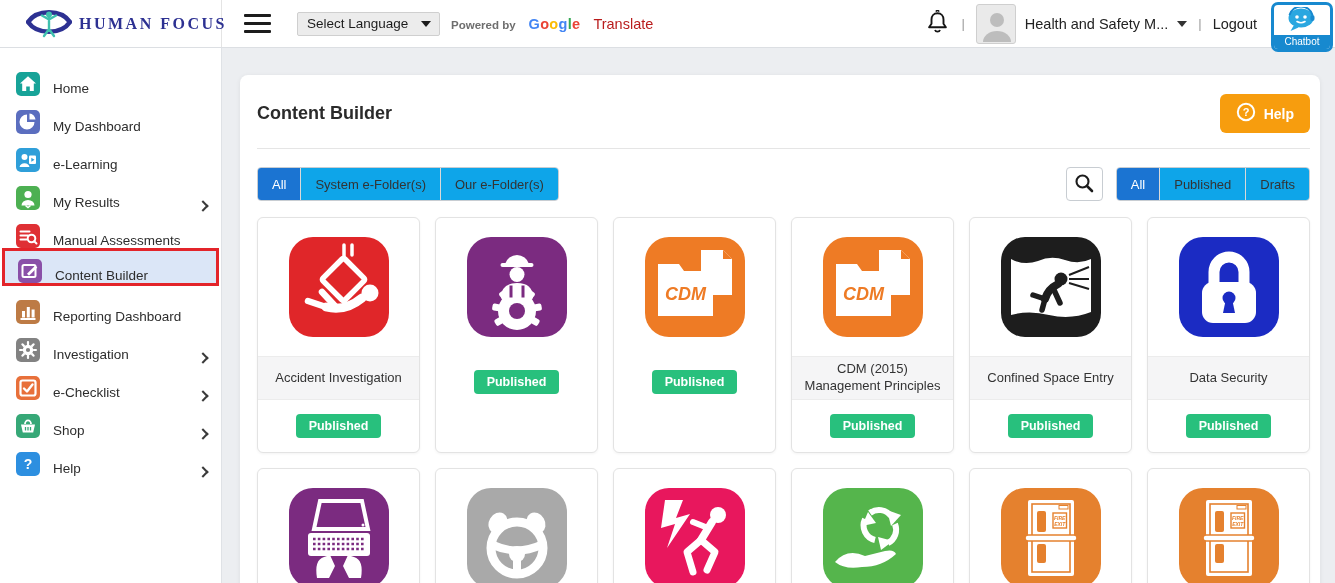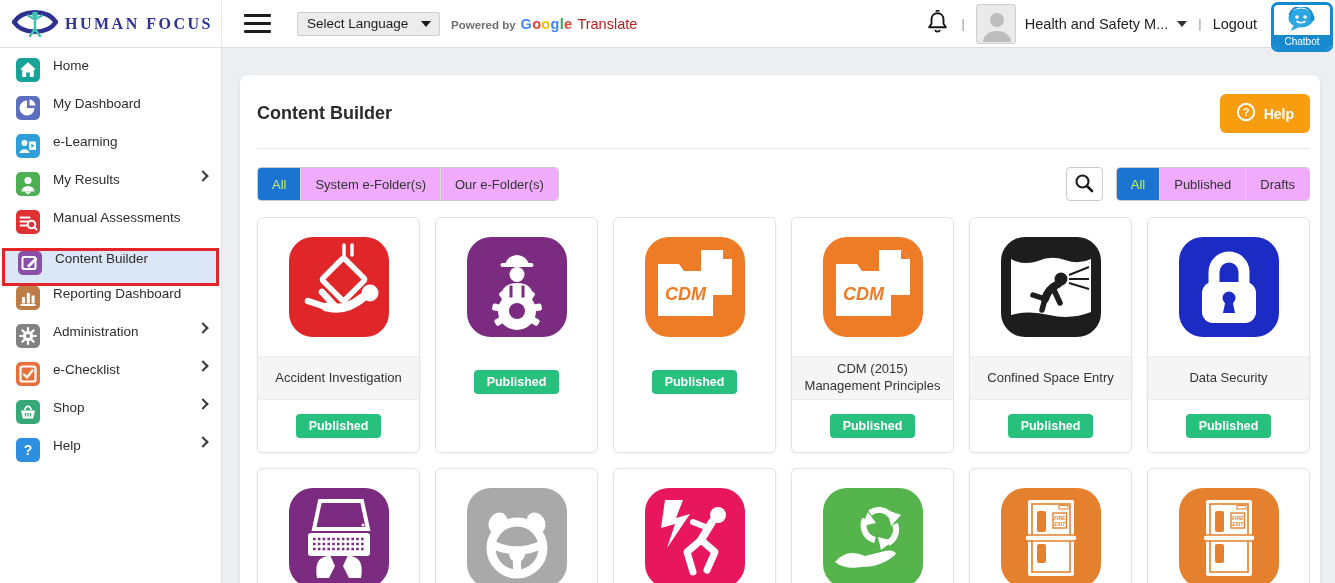--- a/index.html
+++ b/index.html
@@ -3,34 +3,34 @@
 <meta charset="utf-8">
 <style>
   * { margin:0; padding:0; box-sizing:border-box; }
   html,body { width:1335px; height:583px; overflow:hidden; background:#eceef1;
     font-family:"Liberation Sans", sans-serif; }
 
   
   .topbar { height:48px; background:#fff; border-bottom:1px solid #dcdfe3;
     display:flex; align-items:center; position:relative; z-index:10; }
   .logo-box { width:222px; height:100%; display:flex; align-items:center;
-    padding-left:12px; gap:7px; border-right:1px solid #e4e4e4; flex:none; }
+    padding-left:26px; gap:7px; border-right:1px solid #e4e4e4; flex:none; }
   .brand { font-family:"Liberation Serif", serif; font-weight:bold; font-size:16px;
     letter-spacing:2.5px; color:#2d3192; white-space:nowrap; }
   .hamburger { margin-left:22px; width:27px; height:19px; display:flex;
     flex-direction:column; justify-content:space-between; cursor:pointer; flex:none; }
   .hamburger span { display:block; height:3.2px; background:#1c1c1c; border-radius:1px; }
   .lang-wrap { position:relative; margin-left:26px;border-radius:6px; }
   .lang-wrap select { appearance:none; -webkit-appearance:none; width:143px; height:24px;
     background:#ececec; border:1px solid #cfcfcf; border-radius:2px; font-size:13.5px;
     color:#1c1c1c; padding:0 26px 0 9px; font-family:"Liberation Sans",sans-serif; }
   .lang-wrap::after { content:""; position:absolute; right:9px; top:9px; width:0; height:0;
     border-left:5px solid transparent; border-right:5px solid transparent;
     border-top:6px solid #1c1c1c; pointer-events:none; }
-  .powered { margin-left:11px; display:flex; align-items:baseline; gap:5px; white-space:nowrap; }
+  .powered { margin-left:11px; display:flex; align-items:baseline; gap:13px; white-space:nowrap; }
   .powered-by { font-size:11.5px; font-weight:bold; color:#6e6e6e; }
   .google-logo { font-size:14.5px; font-weight:bold; letter-spacing:.3px; }
   .gl1{color:#4285F4}.gl2{color:#EA4335}.gl3{color:#FBBC05}.gl4{color:#4285F4}.gl5{color:#34A853}.gl6{color:#EA4335}
   .translate-word { font-size:14.5px; color:#b91c1c; }
   .top-spacer { flex:1; }
   .sep { color:#9a9a9a; font-size:13px; margin:0 11px; }
   .bell { margin-right:2px; cursor:pointer; }
   .avatar { width:40px; height:40px; background:#eaeaea; border:1px solid #cfcfcf;
     border-radius:3px; overflow:hidden; flex:none; }
   .user-name { margin-left:9px; font-size:14.5px; color:#222; white-space:nowrap; cursor:pointer; }
@@ -44,21 +44,21 @@
   .chatbot-btn .cb-icon { flex:1; display:flex; align-items:center; justify-content:center; }
   .chatbot-btn .cb-label { width:100%; background:#1789cf; color:#fff; font-size:10px;
     text-align:center; padding:1px 0 2px; }
 
   
   .shell { display:flex; height:535px; }
 
   
   .sidebar { width:222px; background:#fff; border-right:1px solid #dfe2e6;
     padding-top:10px; flex:none; }
-  .side-item { height:38px; display:flex; align-items:flex-start; gap:13px;
+  .side-item { height:38px; display:flex; align-items:flex-end; gap:13px;
     padding:0 14px 0 16px; font-size:13.5px; color:#2d2d2d; cursor:pointer; }
   .side-item.selected { background:#dbe6f7; border:3px solid #e3242a; margin:0 2px;
     padding-left:13px; }
   .side-icon { width:24px; height:24px; border-radius:5px; display:flex;
     align-items:center; justify-content:center; flex:none; }
   .chev { margin-left:auto; width:8px; height:8px; border-top:2.2px solid #3a3a3a;
     border-right:2.2px solid #3a3a3a; transform:rotate(45deg); flex:none; }
   .s-home{background:#17a398}.s-dash{background:#5b6ebf}.s-elearn{background:#2f9fd9}
   .s-results{background:#4db052}.s-manual{background:#df3034}.s-content{background:#8a50a8}
   .s-report{background:#bd7b45}.s-admin{background:#828282}.s-check{background:#e8703a}
@@ -73,24 +73,24 @@
   .help-btn { background:#f79d0e; border:none; border-radius:6px; color:#fff;
     font-weight:bold; font-size:14px; padding:8px 16px; display:flex; align-items:center;
     gap:8px; cursor:pointer; font-family:"Liberation Sans",sans-serif; }
   .divider { border:none; border-top:1px solid #e5e5e5; margin-top:15px; }
 
   .toolbar { margin-top:18px; display:flex; align-items:center; justify-content:space-between; }
   .tb-left, .tb-right { display:flex; align-items:center; }
   .seg-group { display:flex; border:1px solid #c8cdd2; border-radius:4px; overflow:hidden;
     background:#fff; height:34px; }
   .seg { display:flex; align-items:center; padding:0 14px; font-size:13px; color:#333;
-    background:#f0abfc; border:none; border-left:1px solid #d9d9d9; cursor:pointer;
+    background:#0ea5e9; border:none; border-left:1px solid #d9d9d9; cursor:pointer;
     font-family:"Liberation Sans",sans-serif; }
   .seg:first-child { border-left:none; }
-  .seg.active { background:#1b74d2; color:#bef264; }
+  .seg.active { background:#1b74d2; color:#ffffff; }
   .create-btn { margin-left:11px; height:34px; background:#1b74d2; color:#fff;
     border:none; border-radius:4px; font-size:13.5px; padding:0 18px; cursor:pointer;
     font-family:"Liberation Sans",sans-serif; }
   .search-btn { width:37px; height:34px; background:#fff; border:1px solid #c8cdd2;
     border-radius:4px; display:flex; align-items:center; justify-content:center;
     cursor:pointer; margin-right:13px; }
 
   
   .grid { margin-top:16px; display:grid; grid-template-columns:repeat(6,1fr);
     gap:15px; }
@@ -271,21 +271,21 @@
               <rect x="10.9" y="3" width="2.2" height="4.2" rx="1" transform="rotate(90 12 12)"></rect>
               <rect x="10.9" y="3" width="2.2" height="4.2" rx="1" transform="rotate(135 12 12)"></rect>
               <rect x="10.9" y="3" width="2.2" height="4.2" rx="1" transform="rotate(180 12 12)"></rect>
               <rect x="10.9" y="3" width="2.2" height="4.2" rx="1" transform="rotate(225 12 12)"></rect>
               <rect x="10.9" y="3" width="2.2" height="4.2" rx="1" transform="rotate(270 12 12)"></rect>
               <rect x="10.9" y="3" width="2.2" height="4.2" rx="1" transform="rotate(315 12 12)"></rect>
             </g>
             <circle cx="12" cy="12" r="2.1" fill="#828282"></circle>
           </svg>
     </span>
-    <span>Administration</span>
+    <span>Investigation</span>
     <span class="chev"></span>
   </div>
 
   <div class="side-item">
     <span class="side-icon s-check">
       <svg width="24" height="24" viewBox="0 0 24 24">
             <rect x="4.5" y="4.5" width="15" height="15" rx="2" fill="none" stroke="#fff" stroke-width="2.2"></rect>
             <path d="M8 12.5 l3 3 l5.5 -7" stroke="#fff" stroke-width="2.4" fill="none" stroke-linecap="round" stroke-linejoin="round"></path>
           </svg>
     </span>

